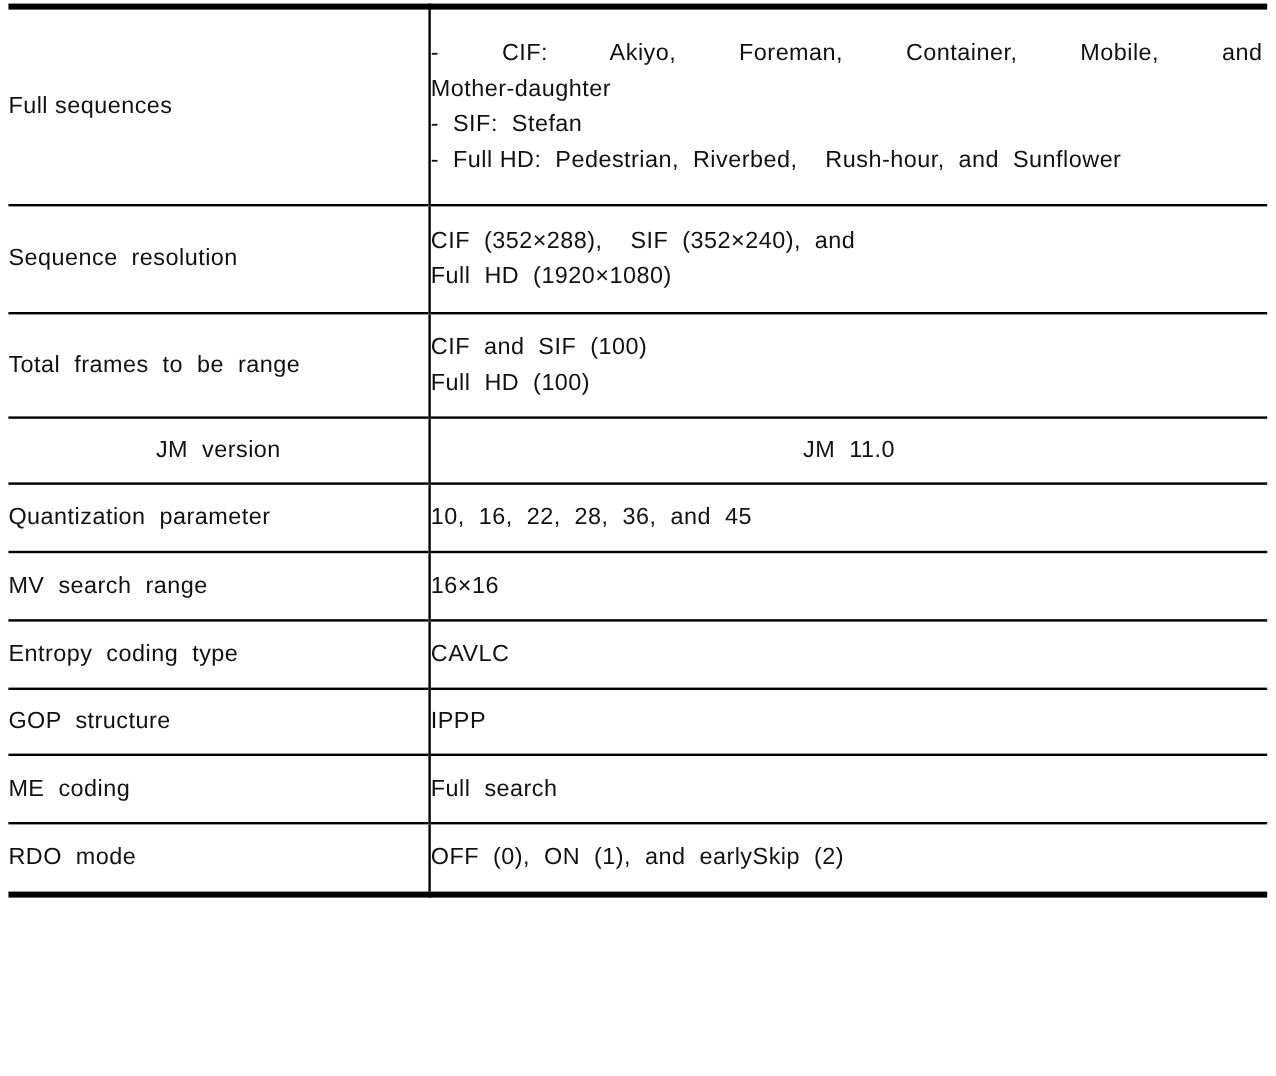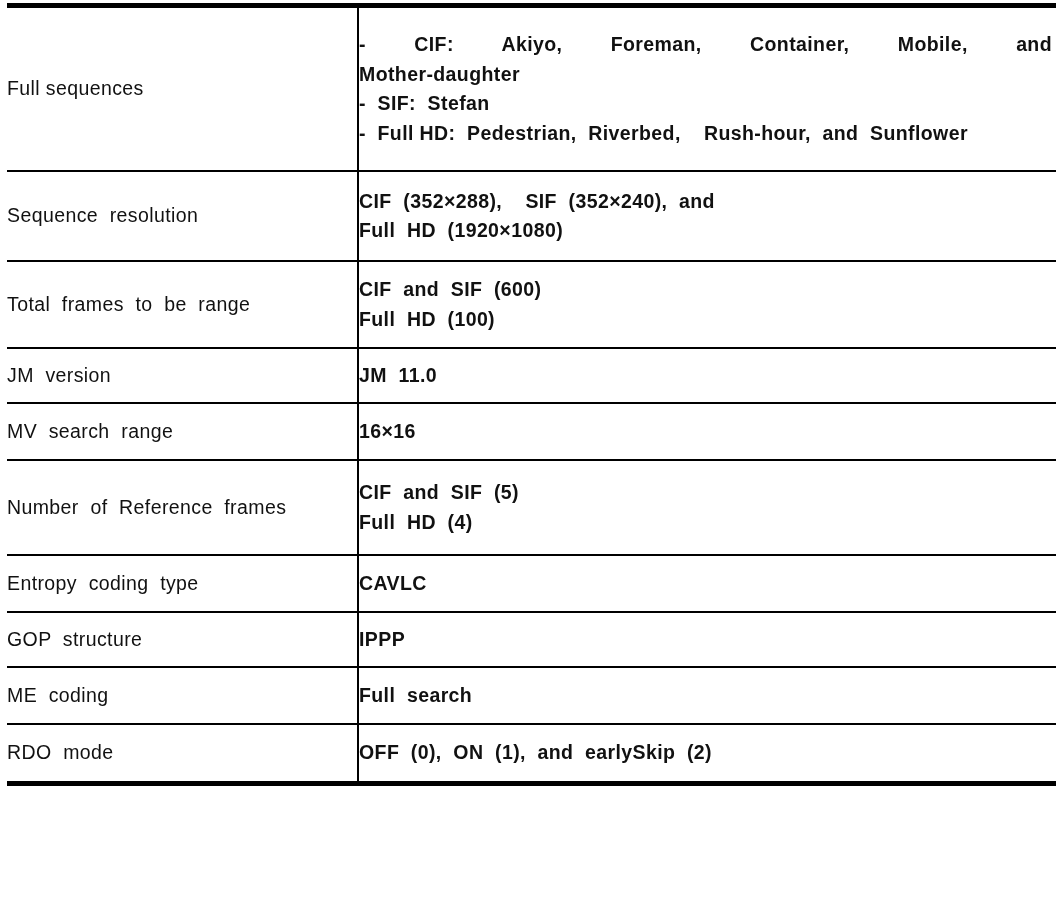--- a/index.html
+++ b/index.html
@@ -46,21 +46,20 @@
     color: #111111;
   }
 
   td.label-cell {
     padding: 0 10px 0 16px;
     border-right: 2px solid #000000;
   }
 
   td.value-cell {
     padding: 0 2px 0 13px;
-    font-weight: bold;
   }
 
   .cell-inner {
     display: block;
   }
 
   .line {
     display: block;
     white-space: pre;
     padding: 5px 0;
@@ -71,21 +70,21 @@
     white-space: normal;
     text-align: justify;
     text-align-last: justify;
     padding-right: 4px;
   }
 
   
   tr.r-testseq td   { height: 162px; }
   tr.r-res td       { height: 88px;  }
   tr.r-frames td    { height: 85px;  }
-  tr.r-jm td        { height: 53px;  }
+  tr.r-jm td        { height: 53px; text-align: center;  }
   tr.r-profile td   { height: 56px;  }
   tr.r-qp td        { height: 55px;  }
   tr.r-mv td        { height: 55px; margin-left: 44px;  }
   tr.r-refs td      { height: 93px;  }
   tr.r-gop td       { height: 53px;  }
   tr.r-entropy td   { height: 55px;  }
   tr.r-me td        { height: 55px;  }
   tr.r-rdo td       { height: 56px;  }
 </style>
 </head>
@@ -130,67 +129,66 @@
       </tr>
 
       <tr class="row r-frames">
         <td class="label-cell">
           <span class="cell-inner">
               <span class="line">Total  frames  to  be  range</span>
             </span>
         </td>
         <td class="value-cell">
           <span class="cell-inner">
-            <span class="line">CIF  and  SIF  (600)</span>
+            <span class="line">CIF  and  SIF  (100)</span>
             <span class="line">Full  HD  (100)</span>
           </span>
         </td>
       </tr>
 
       <tr class="row r-jm">
         <td class="label-cell">
           <span class="cell-inner">
               <span class="line">JM  version</span>
             </span>
         </td>
         <td class="value-cell">
           <span class="cell-inner">
               <span class="line">JM  11.0</span>
             </span>
         </td>
       </tr>
 
 
+      <tr class="row r-qp">
+        <td class="label-cell">
+          <span class="cell-inner">
+              <span class="line">Quantization  parameter</span>
+            </span>
+        </td>
+        <td class="value-cell">
+          <span class="cell-inner">
+              <span class="line">10,  16,  22,  28,  36,  and  45</span>
+            </span>
+        </td>
+      </tr>
 
       <tr class="row r-mv">
         <td class="label-cell">
           <span class="cell-inner">
               <span class="line">MV  search  range</span>
             </span>
         </td>
         <td class="value-cell">
           <span class="cell-inner">
               <span class="line">16×16</span>
             </span>
         </td>
       </tr>
 
-      <tr class="row r-refs">
-        <td class="label-cell">
-          <span class="cell-inner">
-              <span class="line">Number  of  Reference  frames</span>
-            </span>
-        </td>
-        <td class="value-cell">
-          <span class="cell-inner">
-            <span class="line">CIF  and  SIF  (5)</span>
-            <span class="line">Full  HD  (4)</span>
-          </span>
-        </td>
-      </tr>
 
       <tr class="row r-entropy">
         <td class="label-cell">
           <span class="cell-inner">
               <span class="line">Entropy  coding  type</span>
             </span>
         </td>
         <td class="value-cell">
           <span class="cell-inner">
               <span class="line">CAVLC</span>

